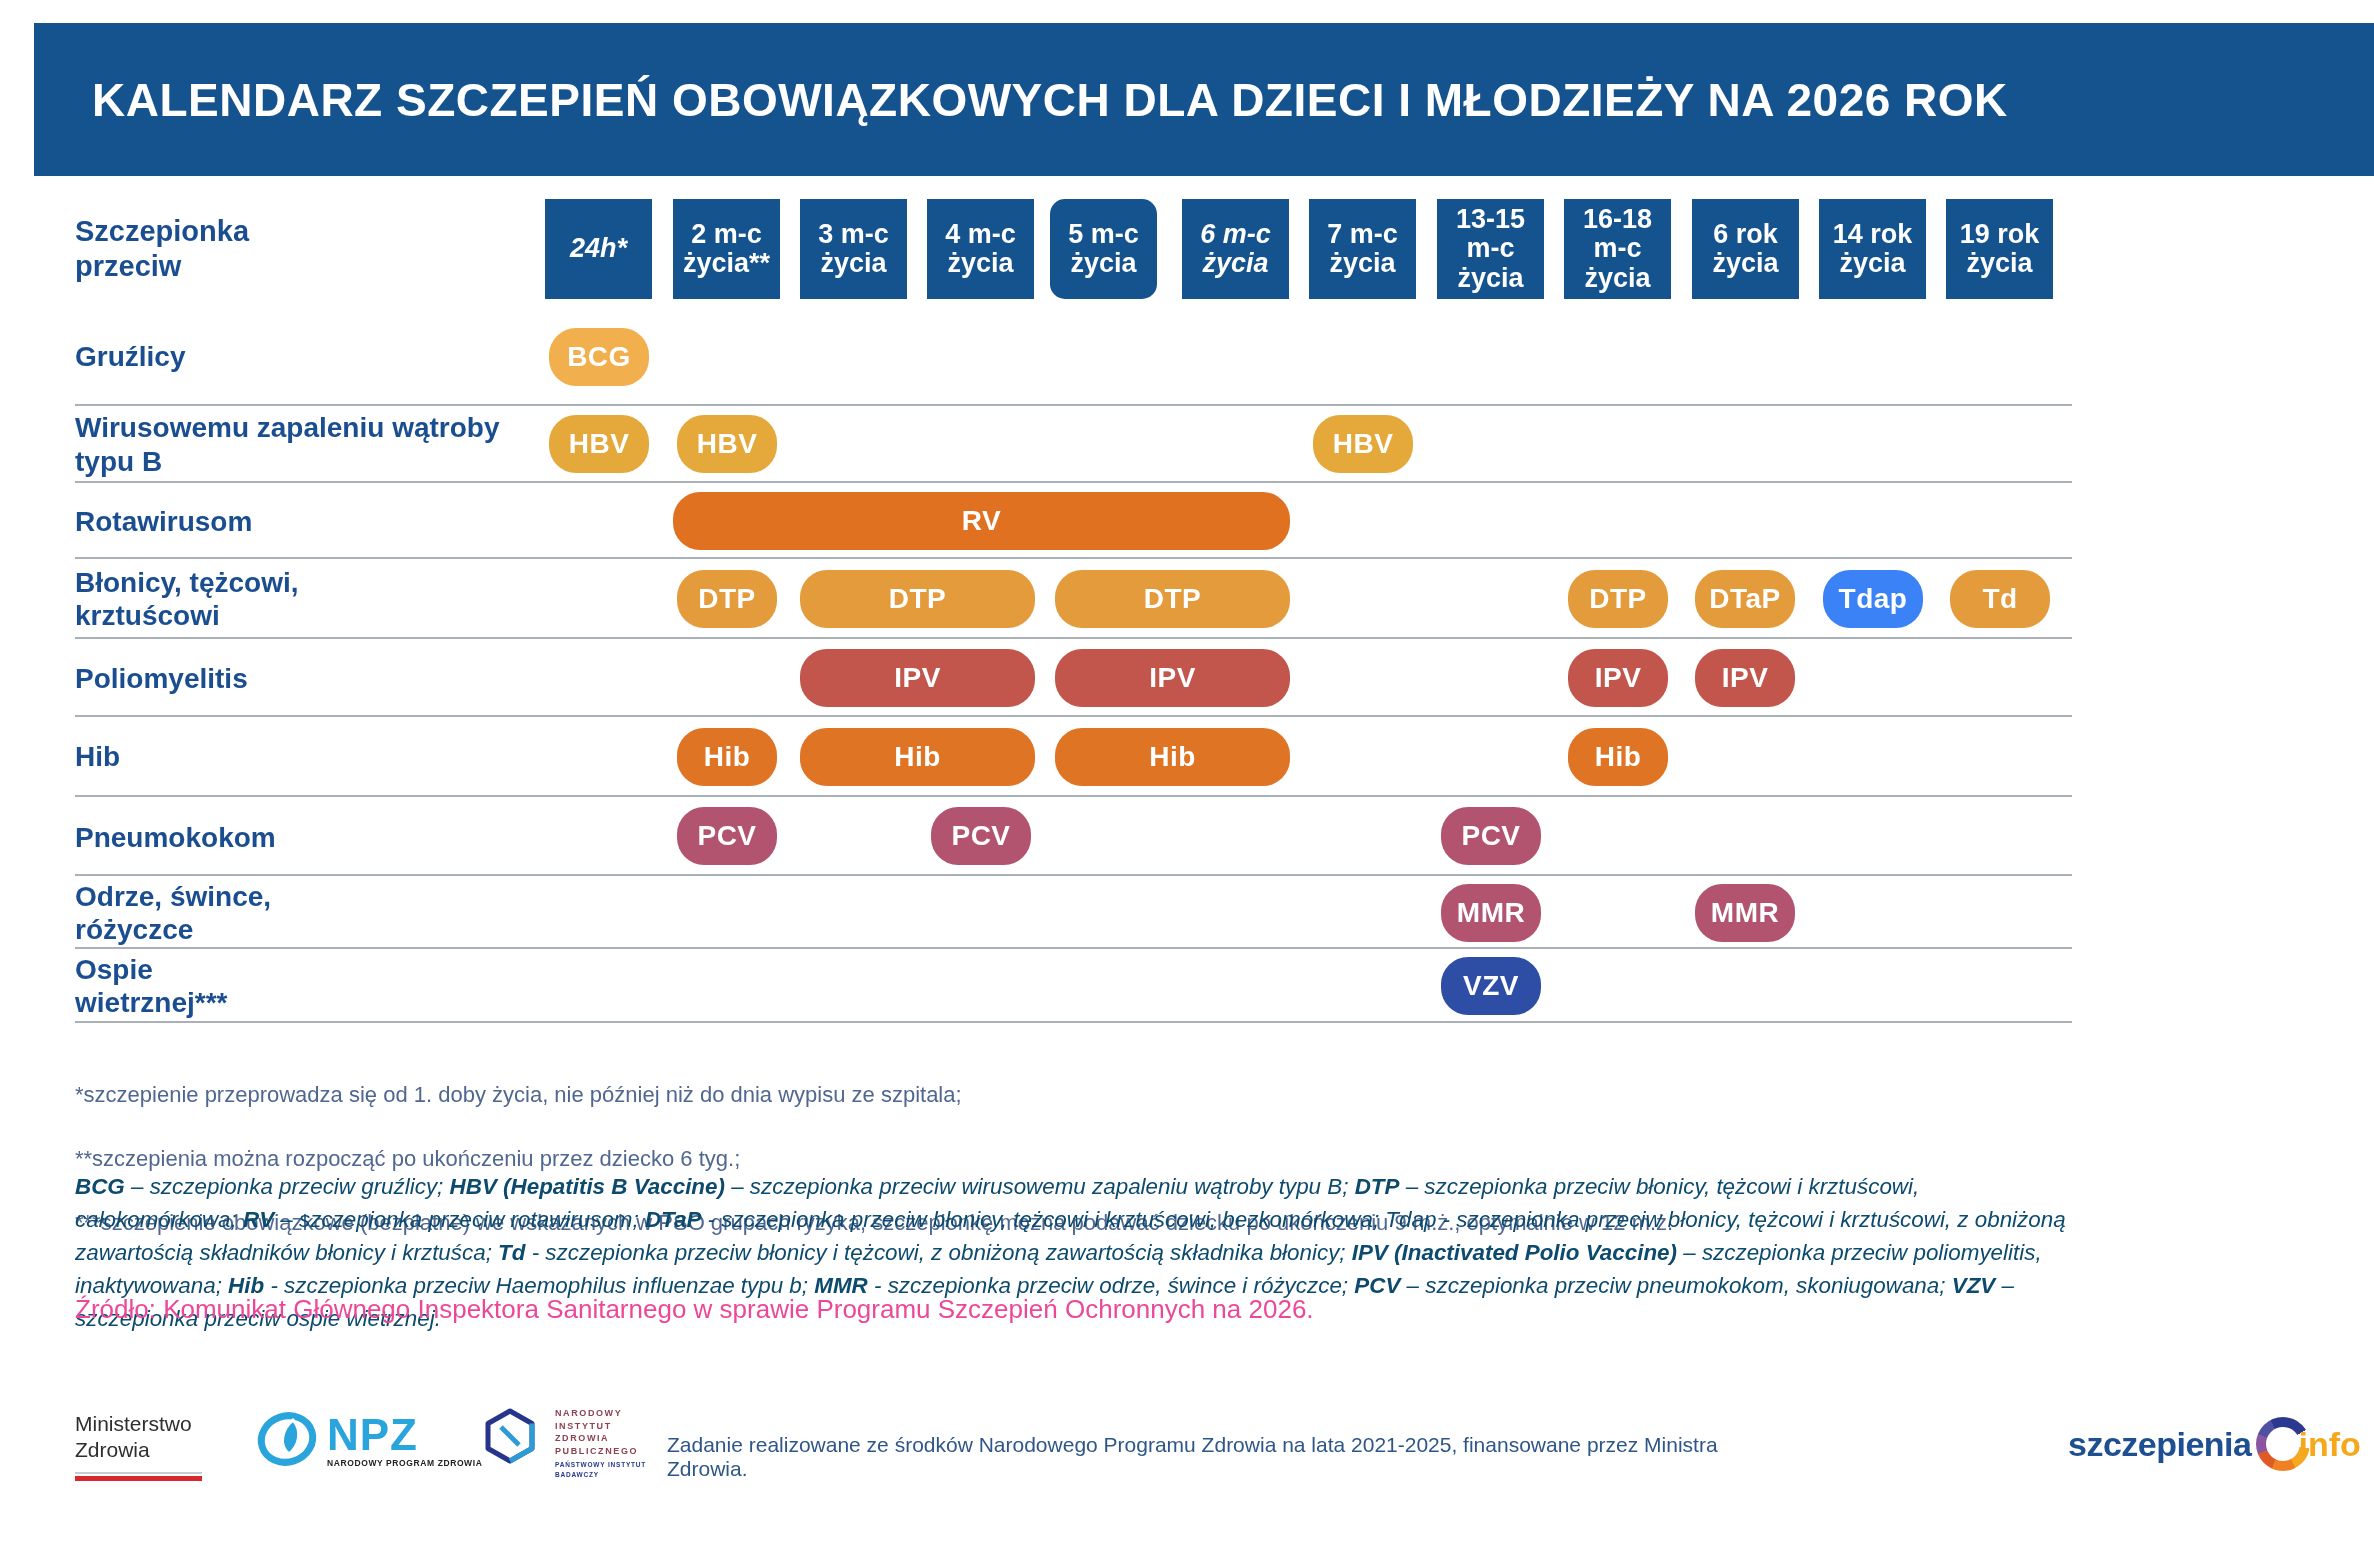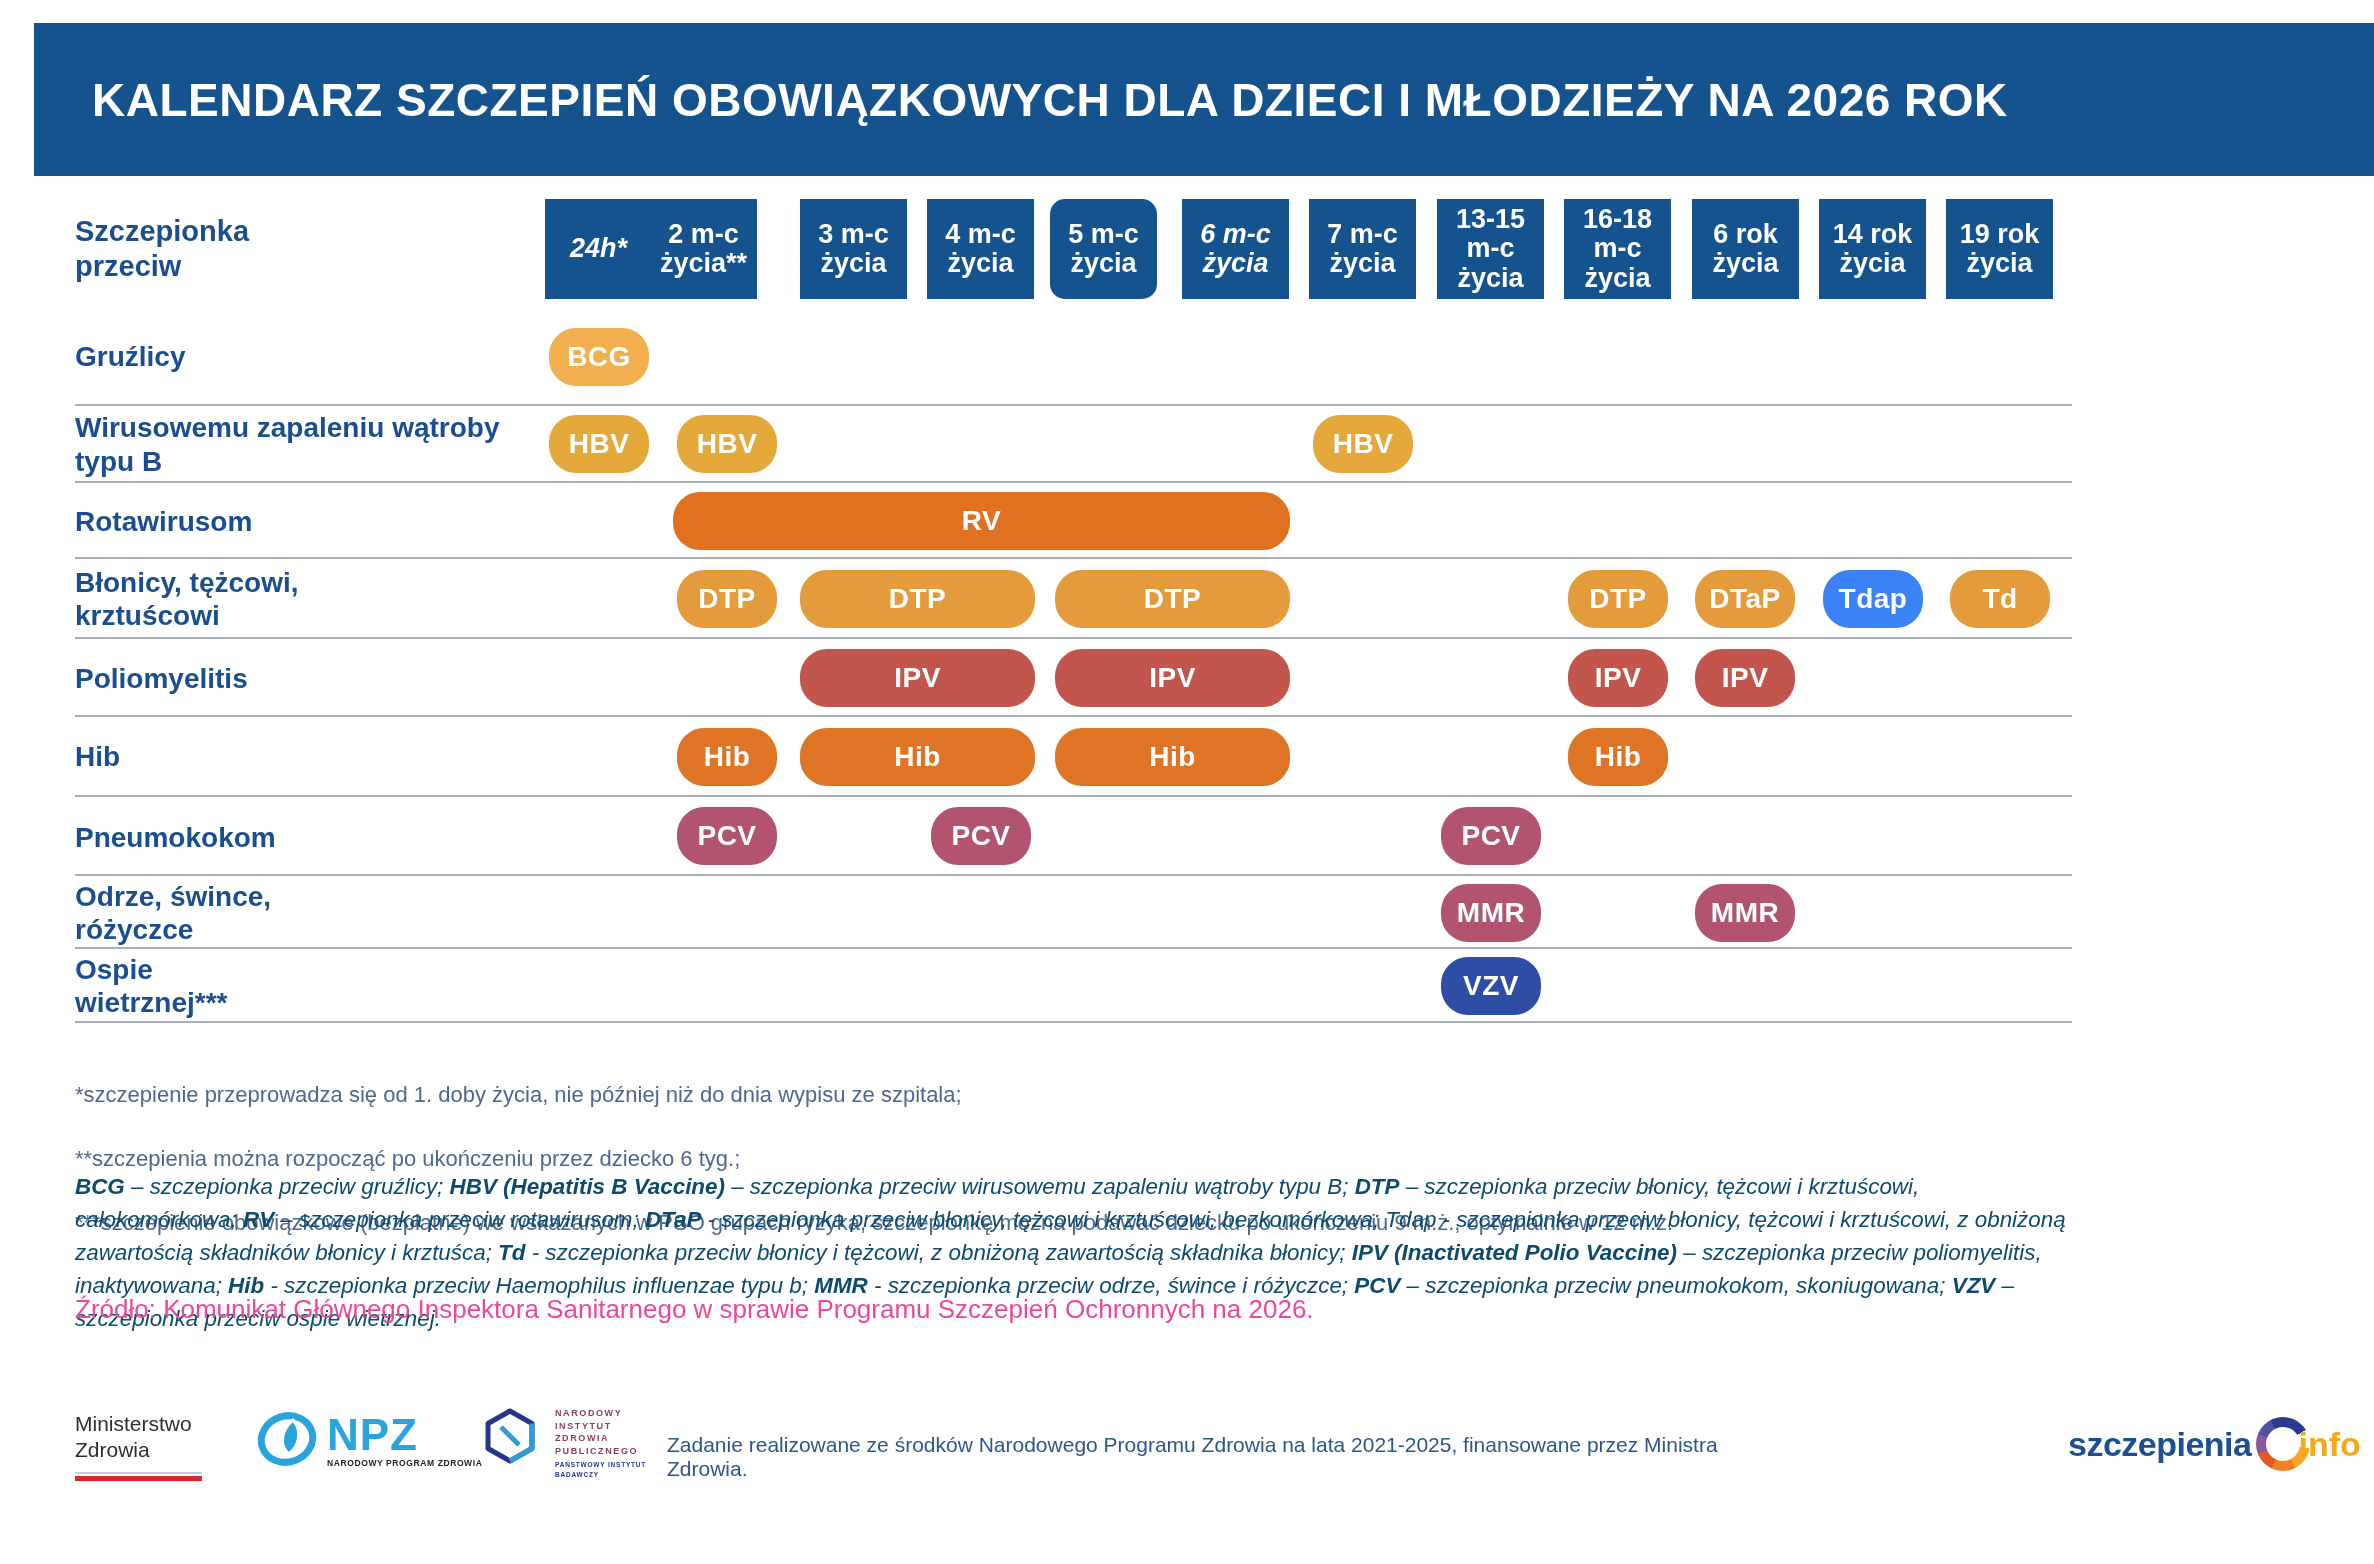--- a/index.html
+++ b/index.html
@@ -66,21 +66,21 @@
 
   <div class="band">
     <h1>KALENDARZ SZCZEPIEŃ OBOWIĄZKOWYCH DLA DZIECI I MŁODZIEŻY NA 2026 ROK</h1>
   </div>
 
   <div class="corner">Szczepionka
 przeciw</div>
 
   <div id="col-headers">
       <div class="colbox" style="left: 545px; font-style: italic;">24h*</div>
-      <div class="colbox" style="left: 650px;">2 m-c
+      <div class="colbox" style="left: 673px;">2 m-c
 życia**</div>
       <div class="colbox" style="left: 800px;">3 m-c
 życia</div>
       <div class="colbox" style="left: 927px;">4 m-c
 życia</div>
       <div class="colbox" style="left: 1050px; border-radius: 15px;">5 m-c
 życia</div>
       <div class="colbox" style="left: 1182px; font-style: italic;">6 m-c
 życia</div>
       <div class="colbox" style="left: 1309px;">7 m-c

